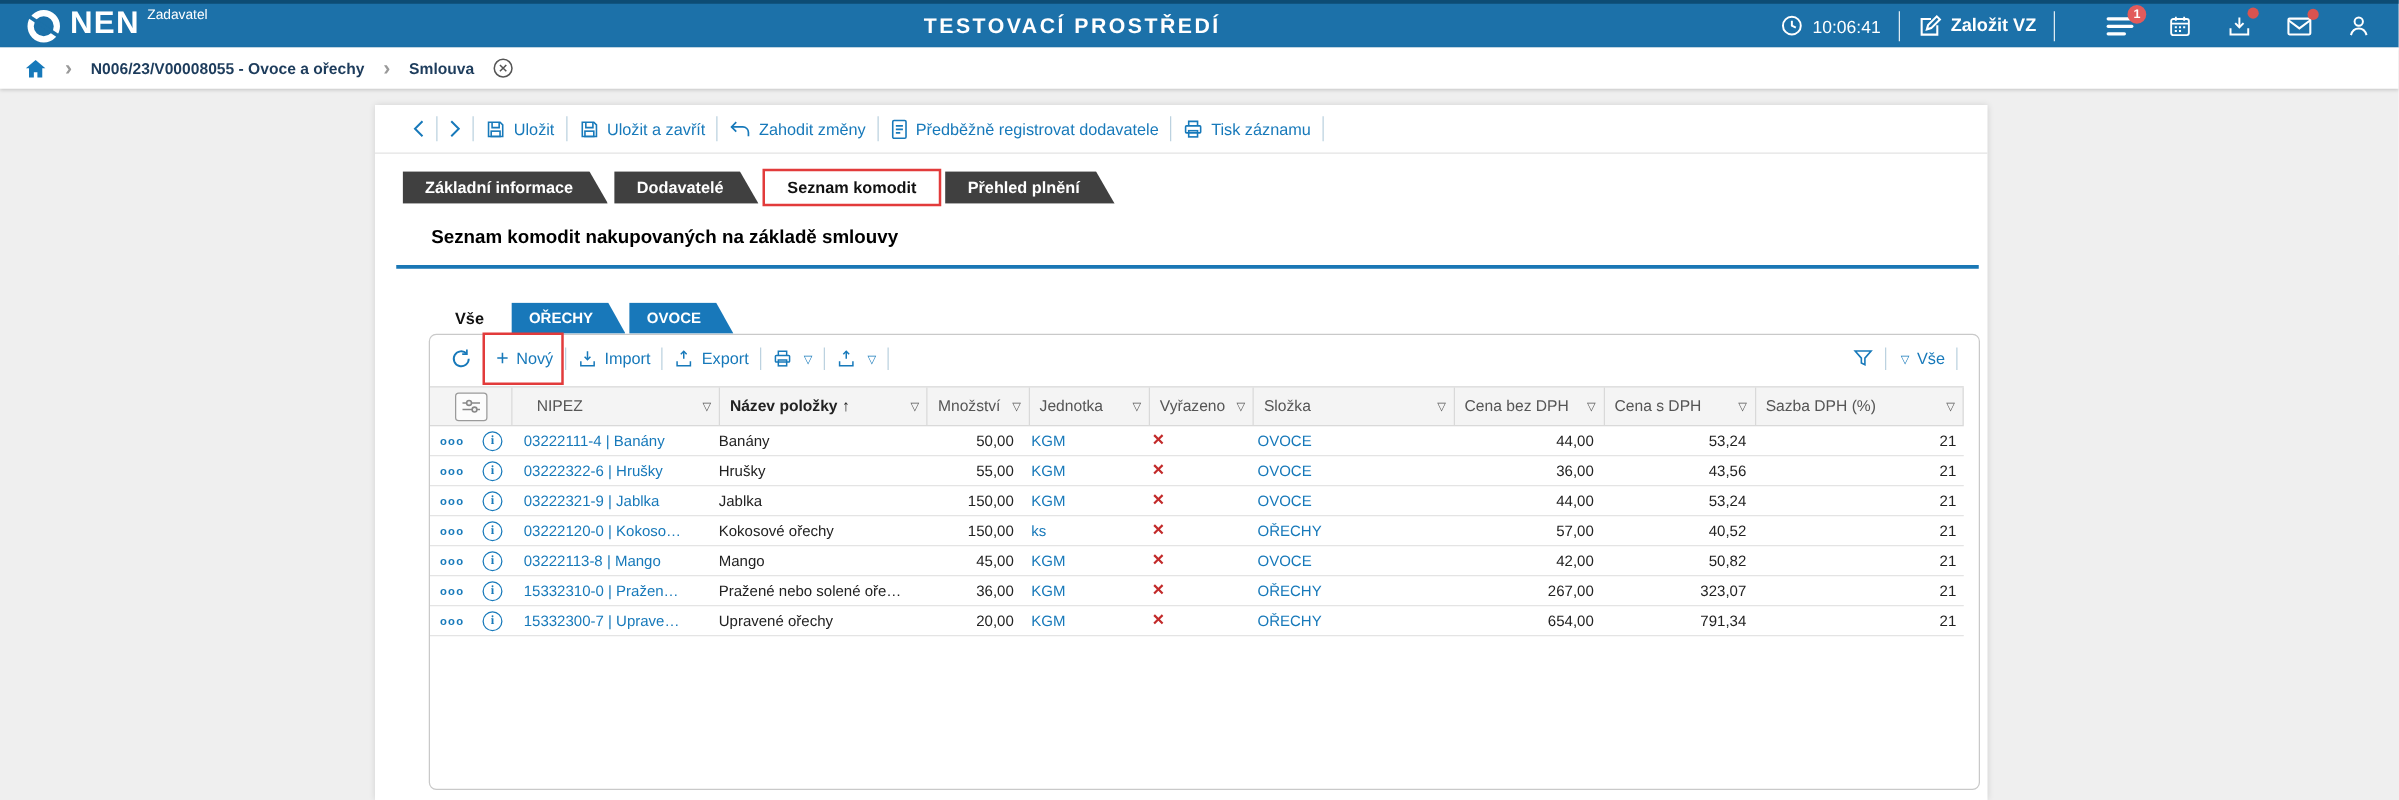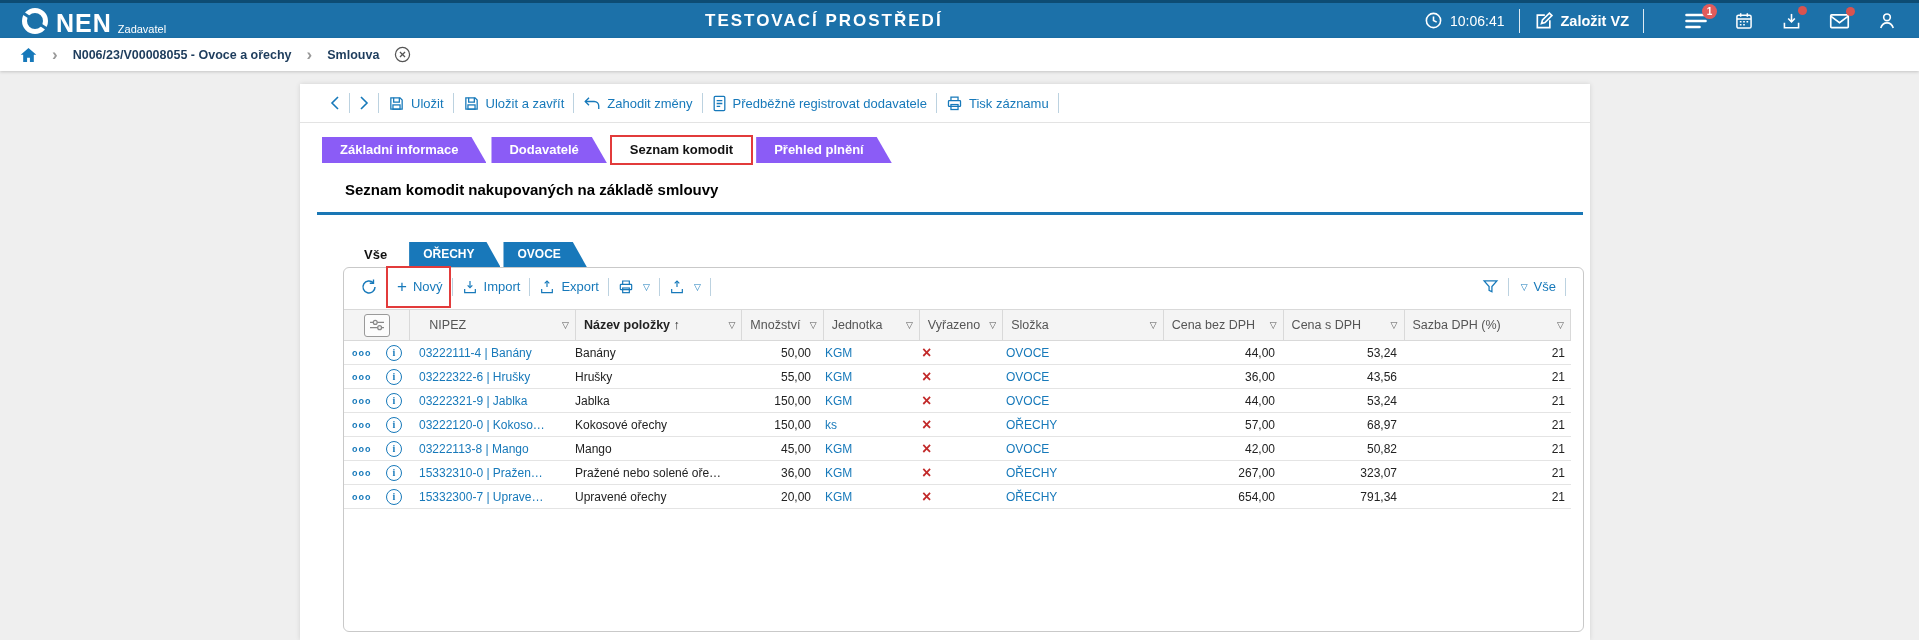--- a/index.html
+++ b/index.html
@@ -7,25 +7,25 @@
     width:1919px;height:640px;position:relative;overflow:hidden;
     background:#efefef;font-family:"Liberation Sans",sans-serif;
     -webkit-font-smoothing:antialiased;
   }
   
   .topbar{
     position:absolute;top:0;left:0;width:1919px;height:38px;
     background:#1c71a9;border-top:3px solid #0d4c74;box-sizing:border-box;
     display:flex;align-items:center;color:#fff;
   }
-  .brand{display:flex;align-items:flex-end;margin-left:20px;gap:6px}
+  .brand{display:flex;align-items:flex-start;margin-left:20px;gap:6px}
   .brand-name{font-size:25px;font-weight:bold;letter-spacing:1px;line-height:25px}
   .brand-sub{font-size:11px;margin-bottom:1px}
   .env-title{
-    position:absolute;left:705px;top:8px;font-size:17px;font-weight:bold;
+    position:absolute;left:739px;top:8px;font-size:17px;font-weight:bold;
     letter-spacing:2px;white-space:nowrap;
   }
   .top-right{margin-left:auto;display:flex;align-items:center;margin-right:22px}
   .tb-div{width:1px;height:24px;background:rgba(255,255,255,.85);margin:0 14px}
   .time-group,.create-group{display:flex;align-items:center;gap:7px}
   .time-text{font-size:14px}
   .create-text{font-size:14.5px;font-weight:bold}
   .tb-ico{position:relative;display:flex;align-items:center;justify-content:center;margin-left:27px}
   .tb-ico:first-child{margin-left:0}
   .badge{
@@ -51,21 +51,21 @@
   .rec-toolbar{
     height:39px;border-bottom:1px solid #e3e3e3;display:flex;align-items:center;
     padding-left:30px;color:#1779ba;font-size:13px;box-sizing:border-box;
   }
   .rt-div{width:1px;height:20px;background:#bcd2e0;margin:0 9px}
   .rt-btn{display:flex;align-items:center;gap:6px;color:#1779ba;cursor:pointer;white-space:nowrap}
   .rt-nav{display:flex;align-items:center;cursor:pointer}
   
   .tabs{display:flex;margin:14px 0 0 22px;height:26px;gap:5px}
   .tab{
-    background:#8b5cf6;color:#fff;font-weight:bold;font-size:13px;line-height:26px;
+    background:#404040;color:#fff;font-weight:bold;font-size:13px;line-height:26px;
     padding:0 28px 0 18px;white-space:nowrap;cursor:pointer;
     clip-path:polygon(0 0,calc(100% - 15px) 0,100% 100%,0 100%);
   }
   .tab.active{
     background:#fff;color:#111;clip-path:none;padding:0 18px;
     outline:2px solid #e23b3b;outline-offset:0;
   }
   .sec-title{margin:18px 0 0 45px;font-size:15px;font-weight:bold;color:#000000}
   .rule{position:absolute;left:17px;top:128px;width:1266px;height:3px;background:#1a77b5}
   
@@ -542,21 +542,21 @@
           <div class="td ctr" style="width: 84px;">
             <span class="xmark">×</span>
           </div>
           <div class="td" style="width: 162px;">
             <span class="link">OŘECHY</span>
           </div>
           <div class="td num" style="width: 121px;">
             <span>57,00</span>
           </div>
           <div class="td num" style="width: 122px;">
-            <span>68,97</span>
+            <span>40,52</span>
           </div>
           <div class="td num" style="width: 168px;">
             <span>21</span>
           </div>
         </div>
         <div class="trow">
           <div class="td ctr" style="width: 34px;">
             <span class="ooo">ooo</span>
           </div>
           <div class="td ctr" style="width: 33px;">

